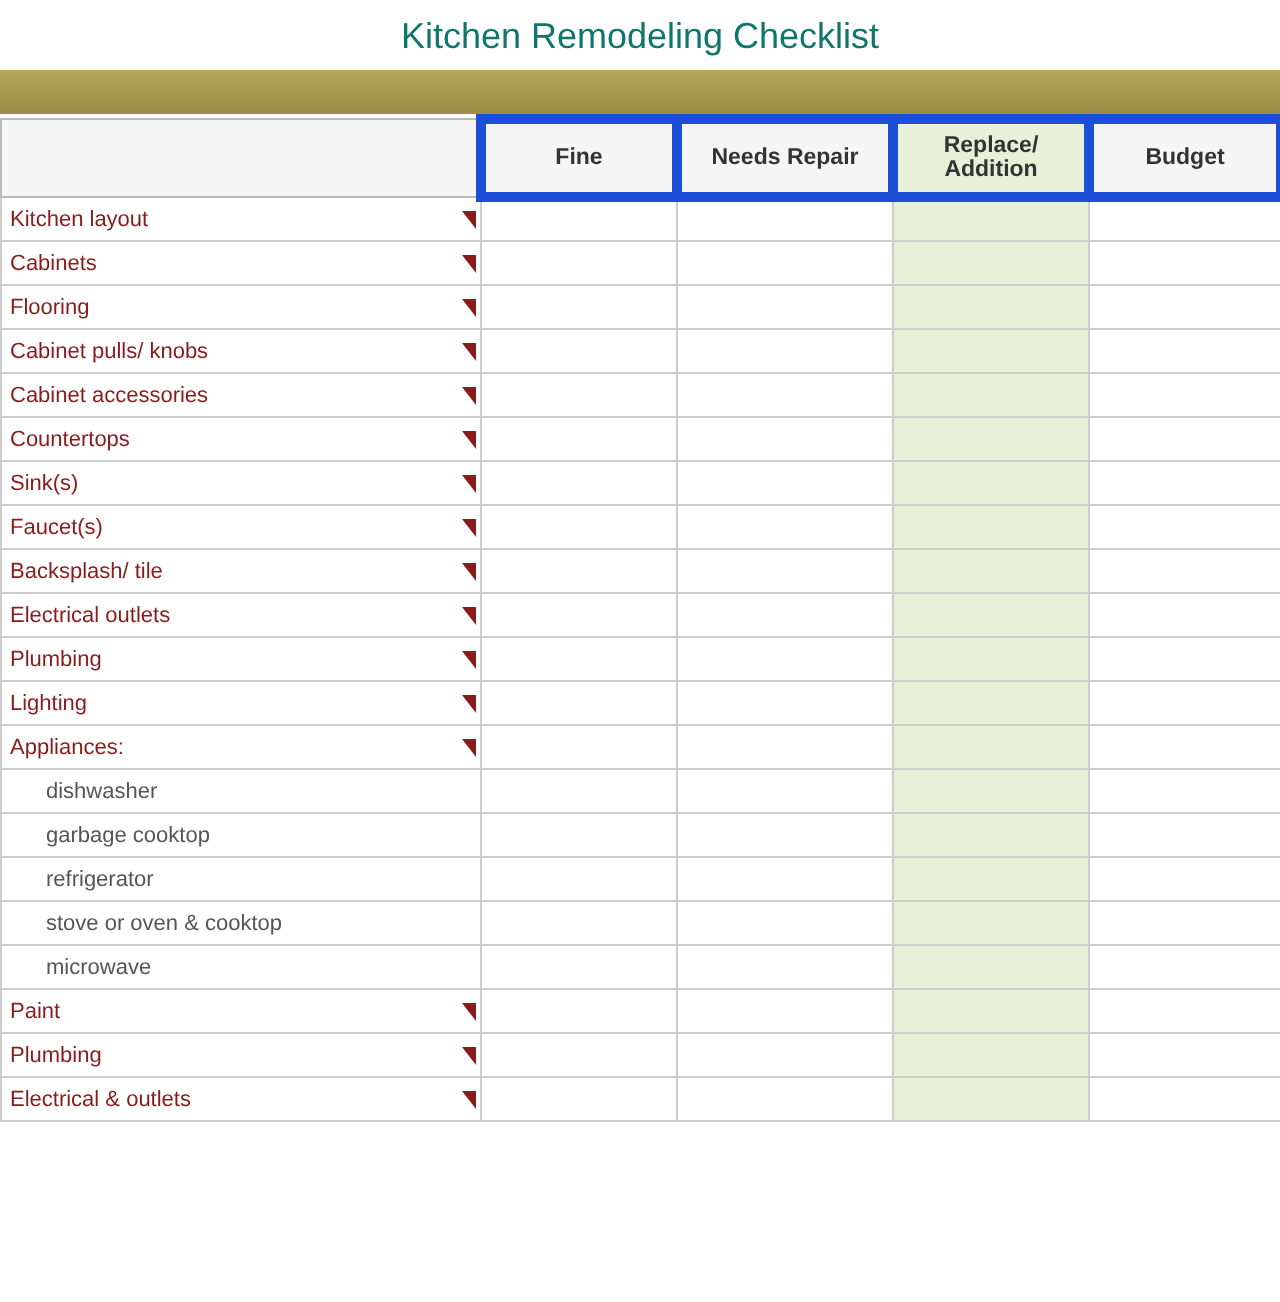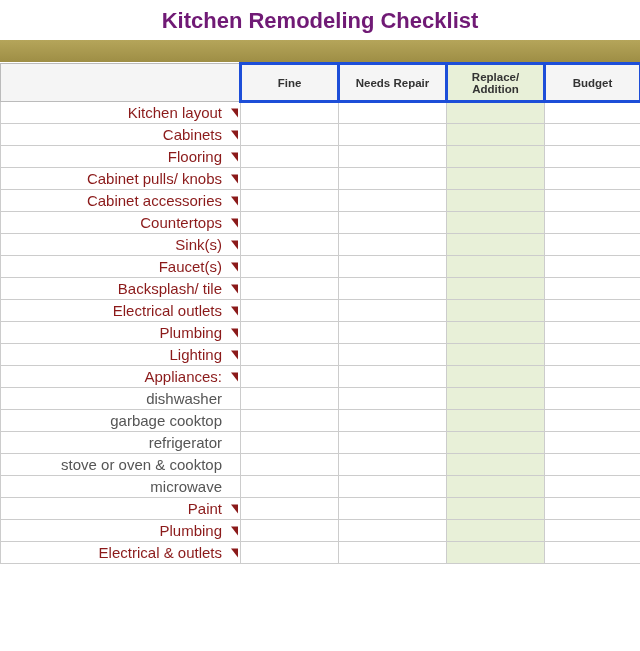--- a/index.html
+++ b/index.html
@@ -17,23 +17,23 @@
     }
 
     .title-row {
       background: #fff;
       text-align: center;
       padding: 8px 4px 6px 4px;
       border-bottom: none;
     }
 
     .title-row h1 {
-      font-size: 22px;
-      font-weight: bold;
-      color: #701a75;
+      font-size: 18px;
+      font-weight: normal;
+      color: #0f766e;
     }
 
     .gold-bar {
       height: 22px;
       background: linear-gradient(to bottom, #b5a55a, #9e8e45);
       margin-bottom: 0;
     }
 
     table {
       width: 100%;
@@ -41,21 +41,21 @@
       table-layout: fixed;
     }
 
     col.col-item { width: 240px; }
     col.col-fine { width: 98px; }
     col.col-repair { width: 108px; }
     col.col-replace { width: 98px; }
     col.col-budget { width: 96px; }
 
     thead tr th {
-      border: 3px solid #1d4ed8;
+      border: 5px solid #1d4ed8;
       text-align: center;
       vertical-align: middle;
       font-size: 11.5px;
       font-weight: bold;
       color: #333;
       background: #f5f5f5;
       padding: 5px 3px;
       height: 38px;
     }
 
@@ -66,24 +66,23 @@
 
     tbody tr td {
       border: 1px solid #ccc;
       height: 22px;
       padding: 2px 4px;
       vertical-align: middle;
     }
 
     tbody tr td.item-cell {
       color: #8b1a1a;
-      font-size: 15px;
+      font-size: 11px;
       position: relative;
       padding-right: 18px;
-      text-align: right;
     }
 
     tbody tr td.item-cell.sub-item {
       color: #555;
       padding-left: 22px;
       margin-top: 13px;
     }
 
     .red-triangle {
       position: absolute;

